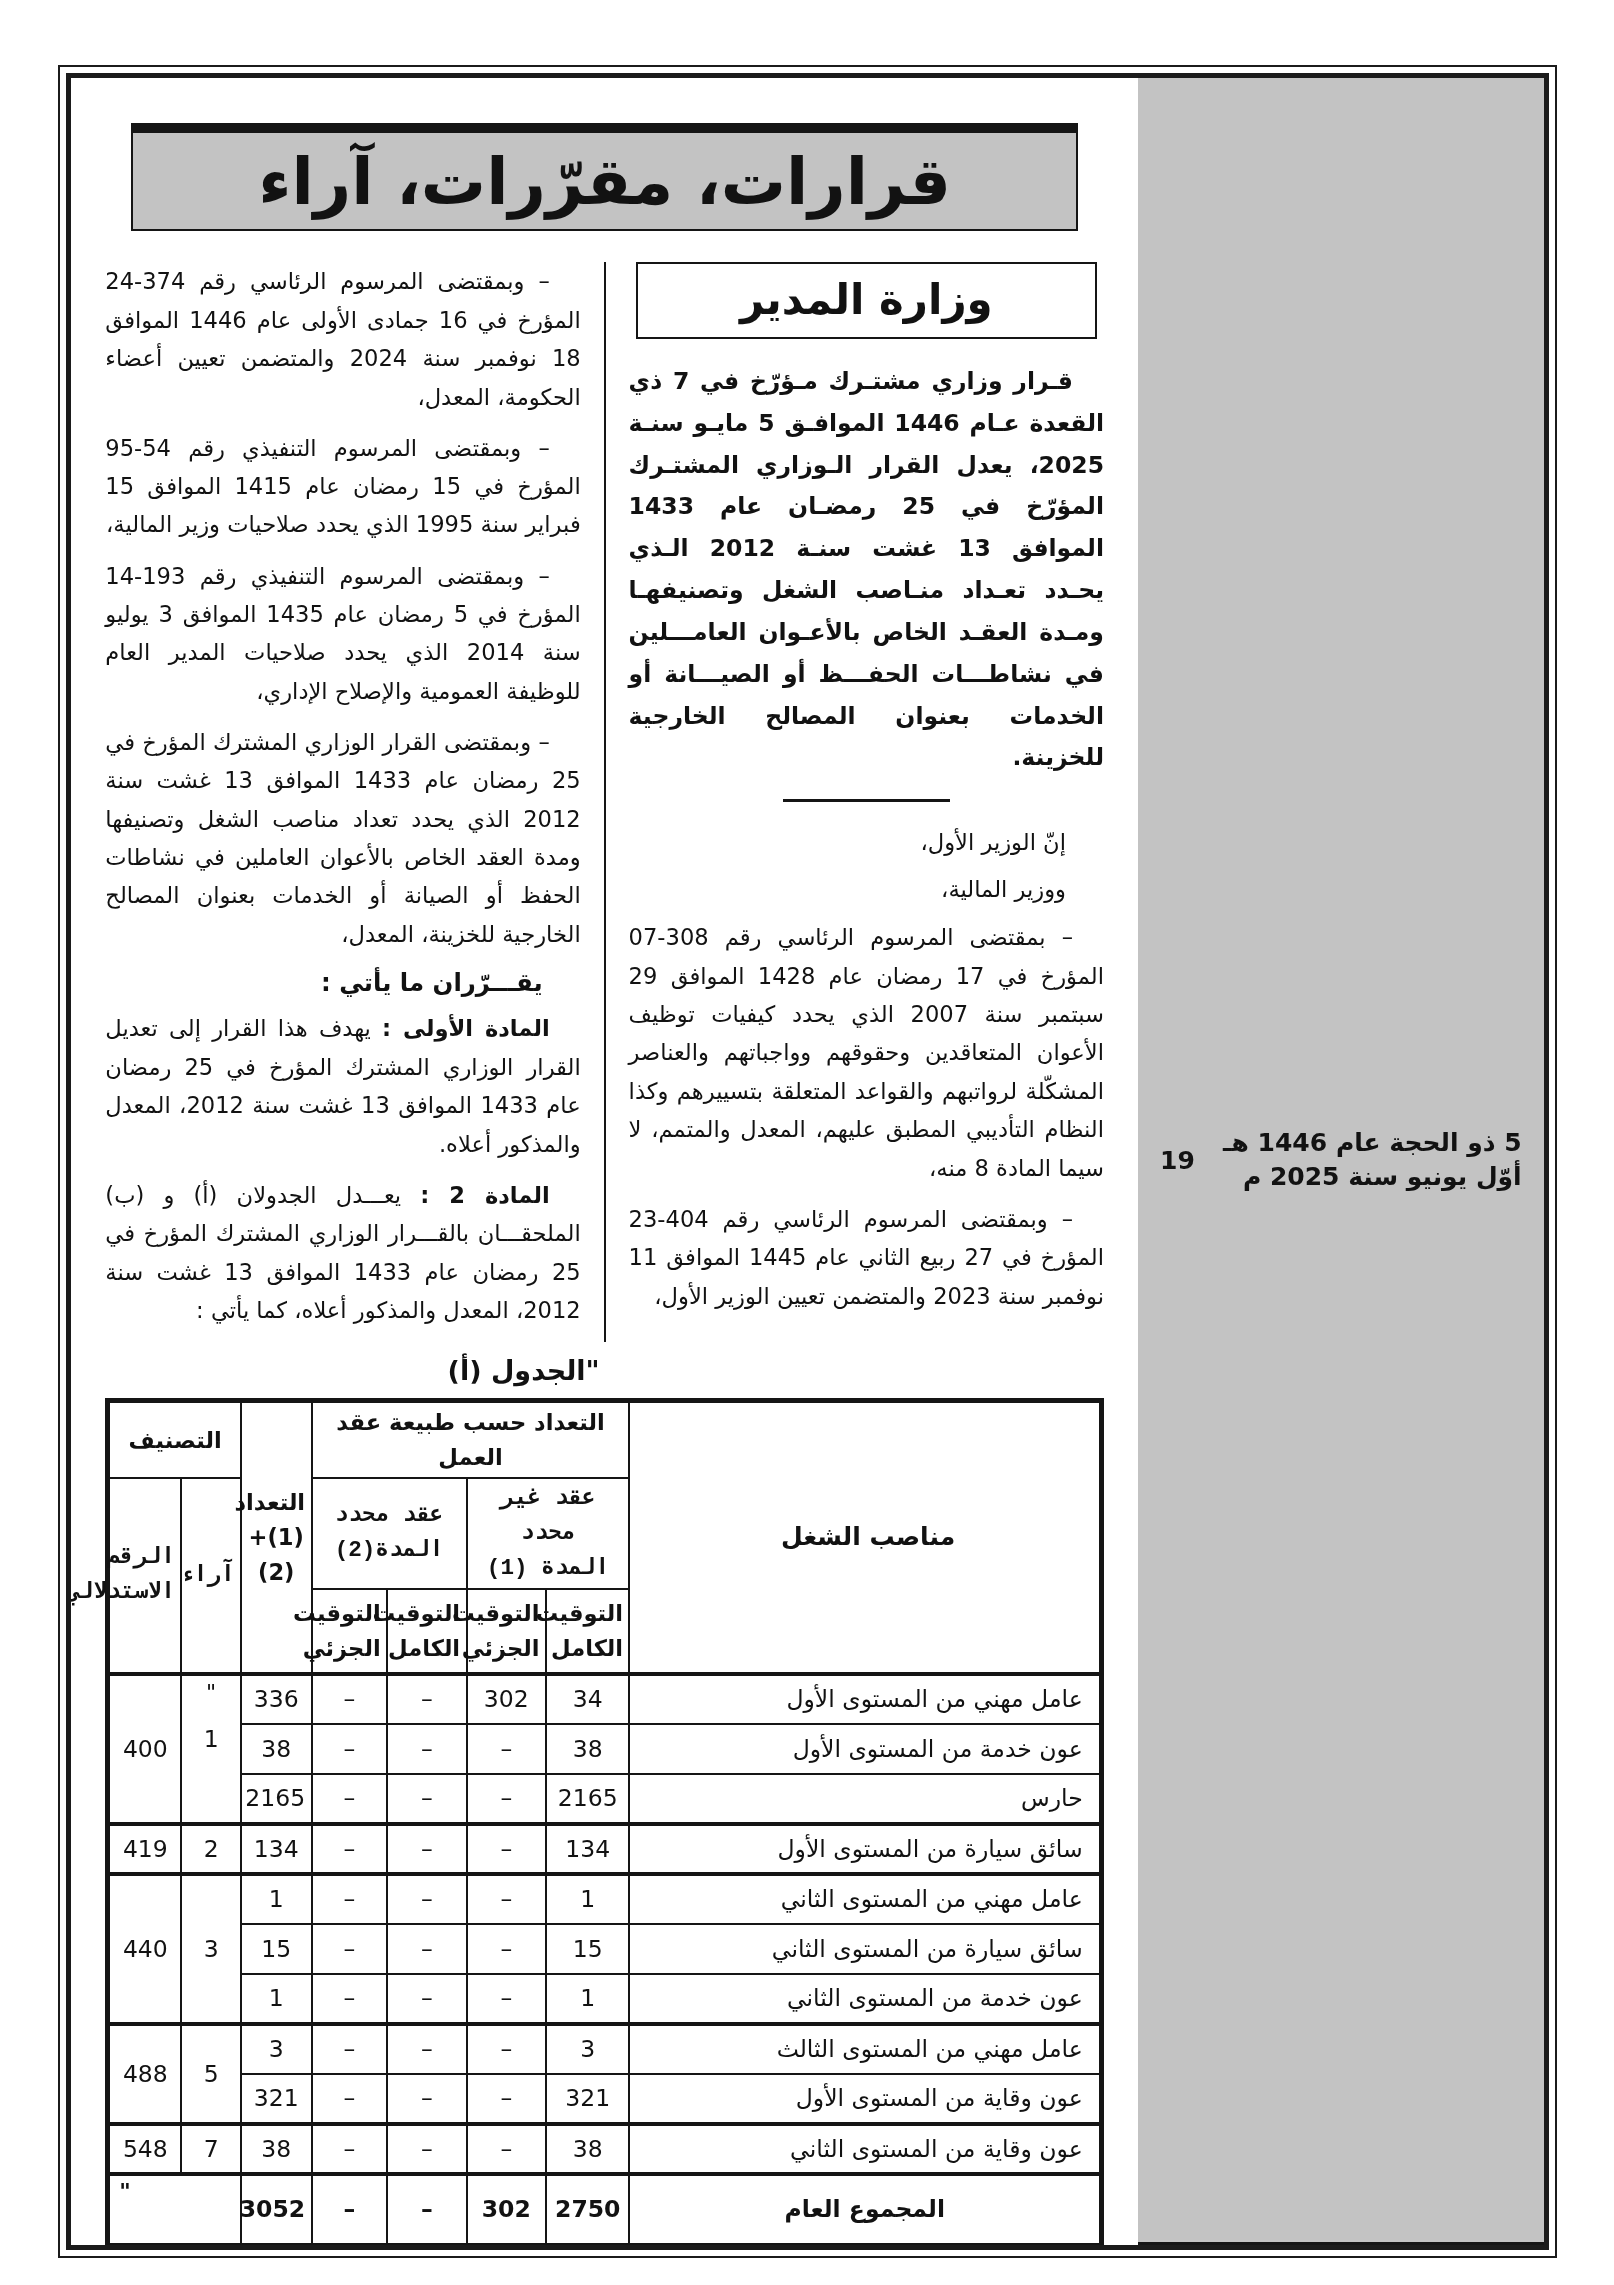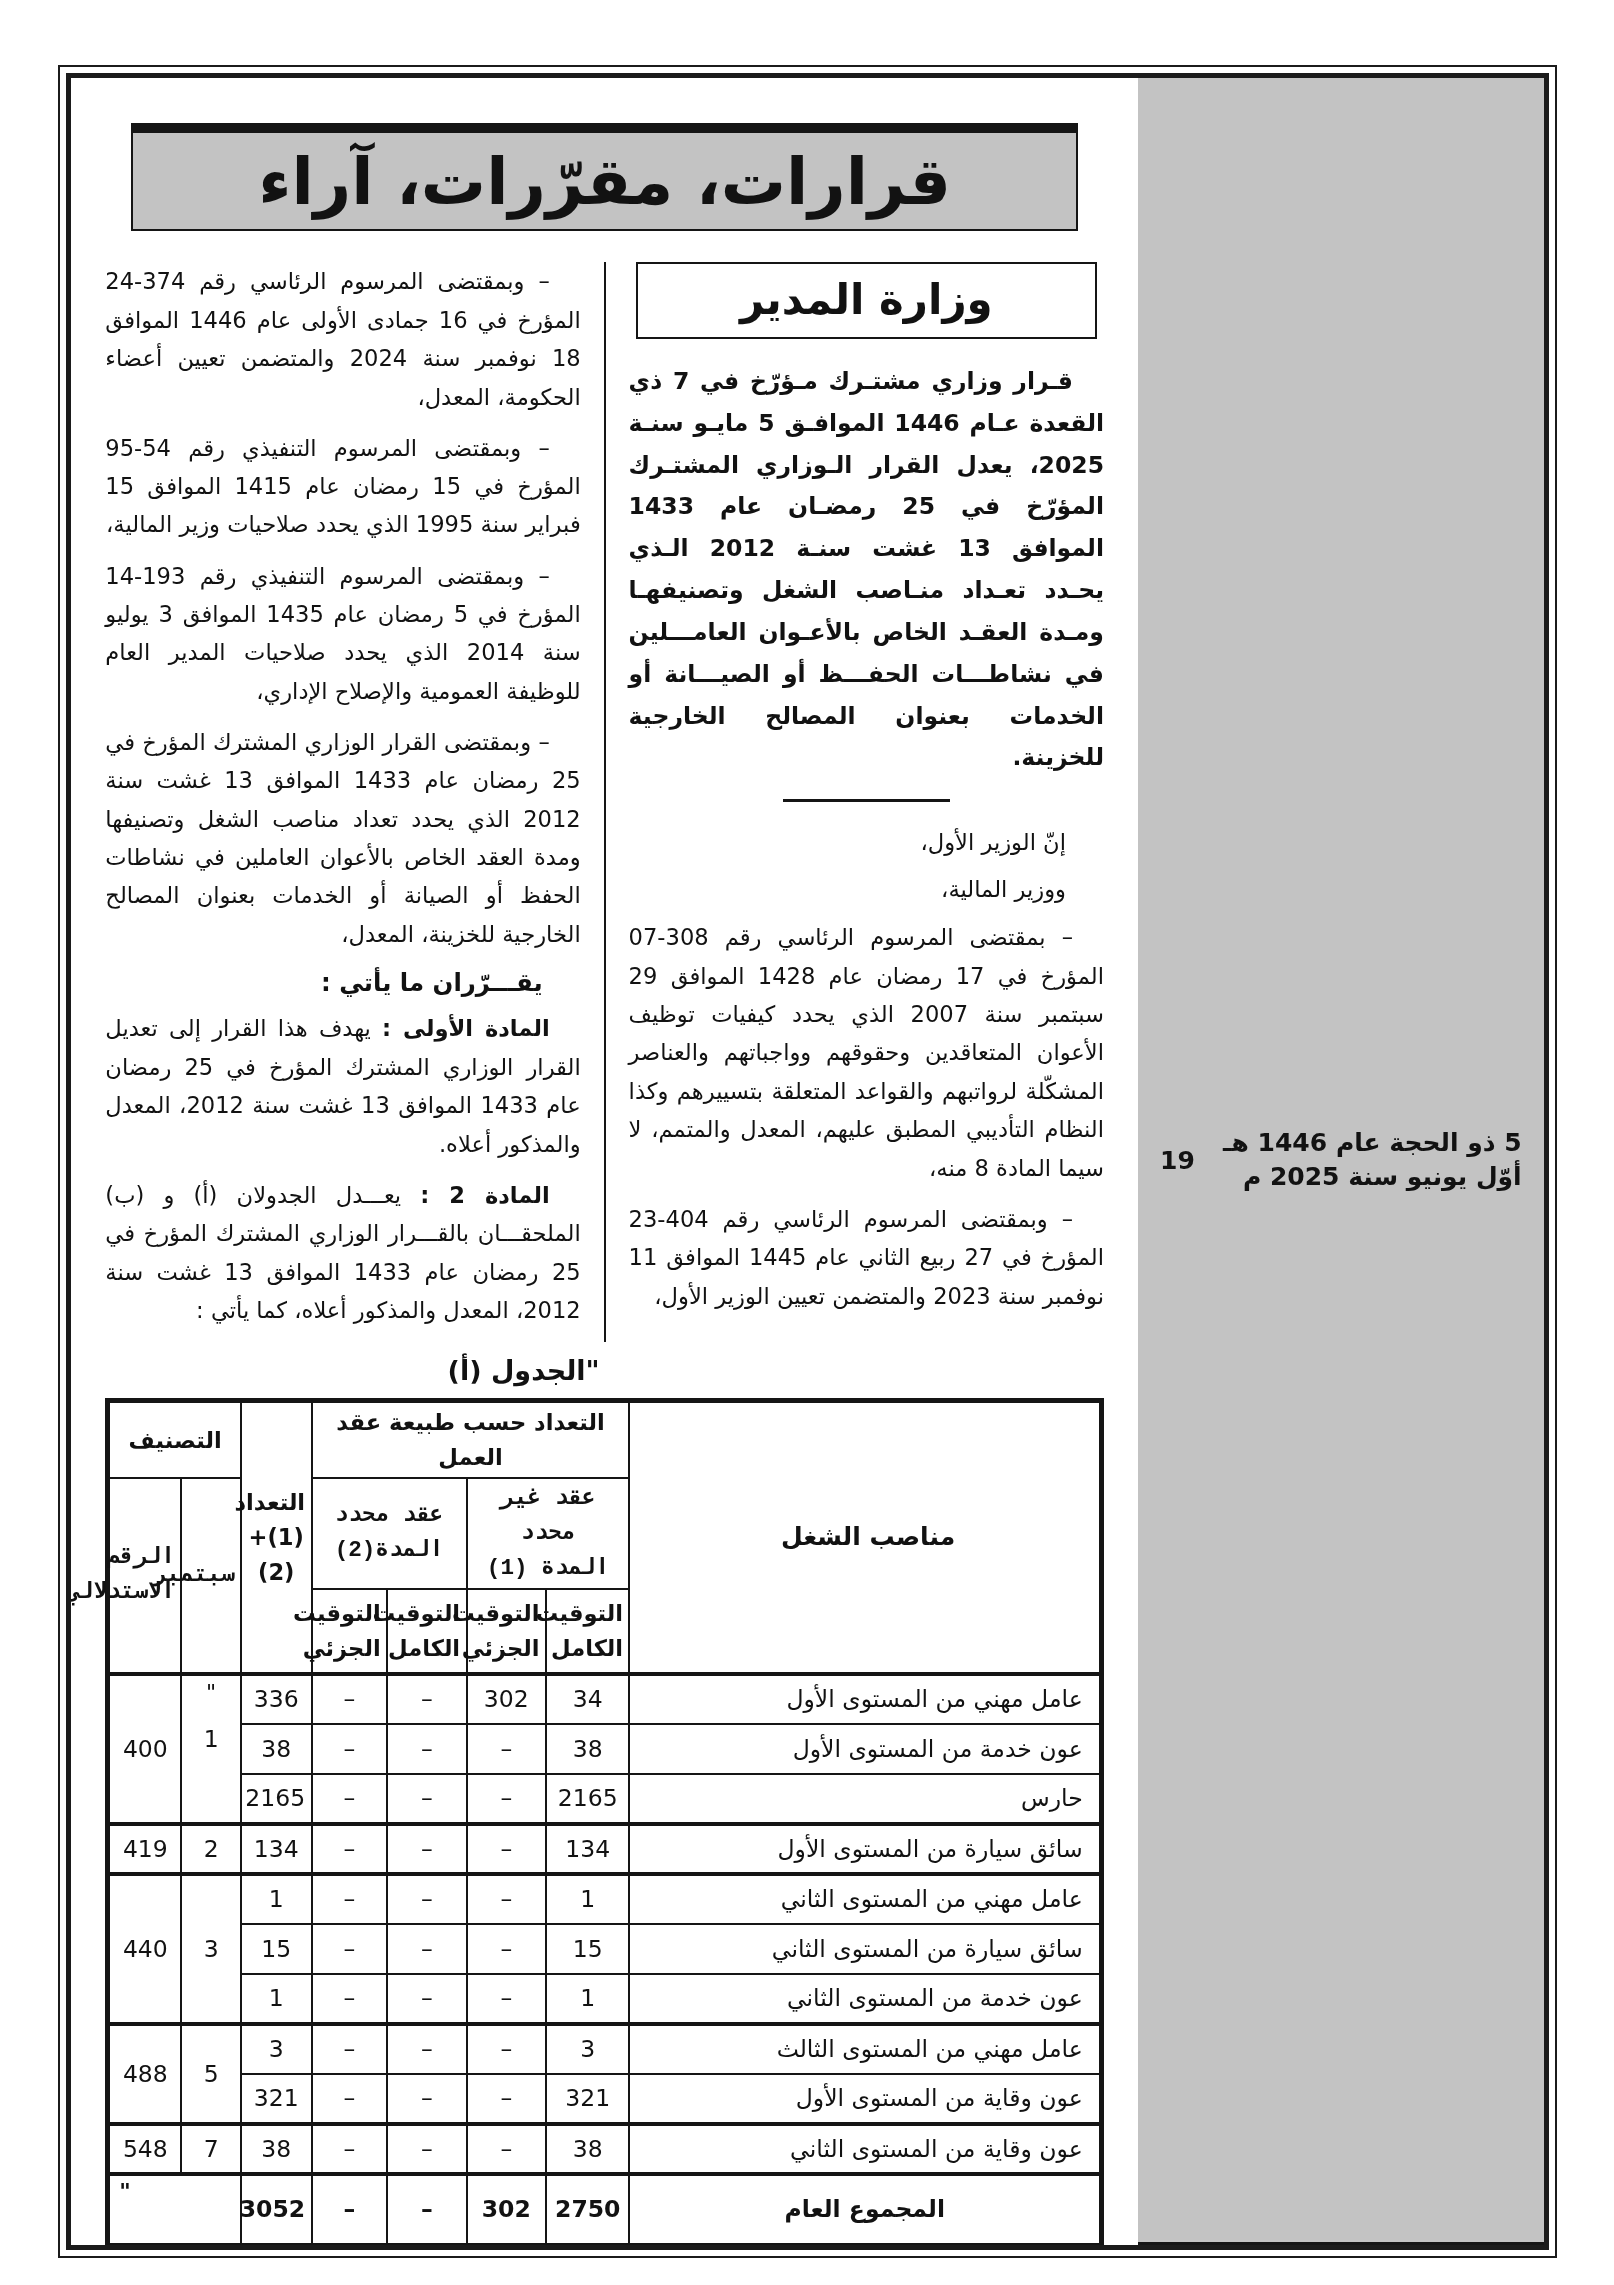--- a/index.html
+++ b/index.html
@@ -140,21 +140,21 @@
             <th colspan="4">التعداد حسب طبيعة عقد العمل</th>
             <th rowspan="3">التعداد
 (1)+ (2)</th>
             <th colspan="2">التصنيف</th>
           </tr>
           <tr class="h2">
             <th colspan="2">عقد غير محدد
 المدة (1)</th>
             <th colspan="2">عقد محدد
 المدة(2)</th>
-            <th rowspan="2">سبتمبر</th>
+            <th rowspan="2">آراء</th>
             <th rowspan="2">الرقم
 الاستدلالي</th>
           </tr>
           <tr class="h3">
             <th>التوقيت
 الكامل</th>
             <th>التوقيت
 الجزئي</th>
             <th>التوقيت
 الكامل</th>

